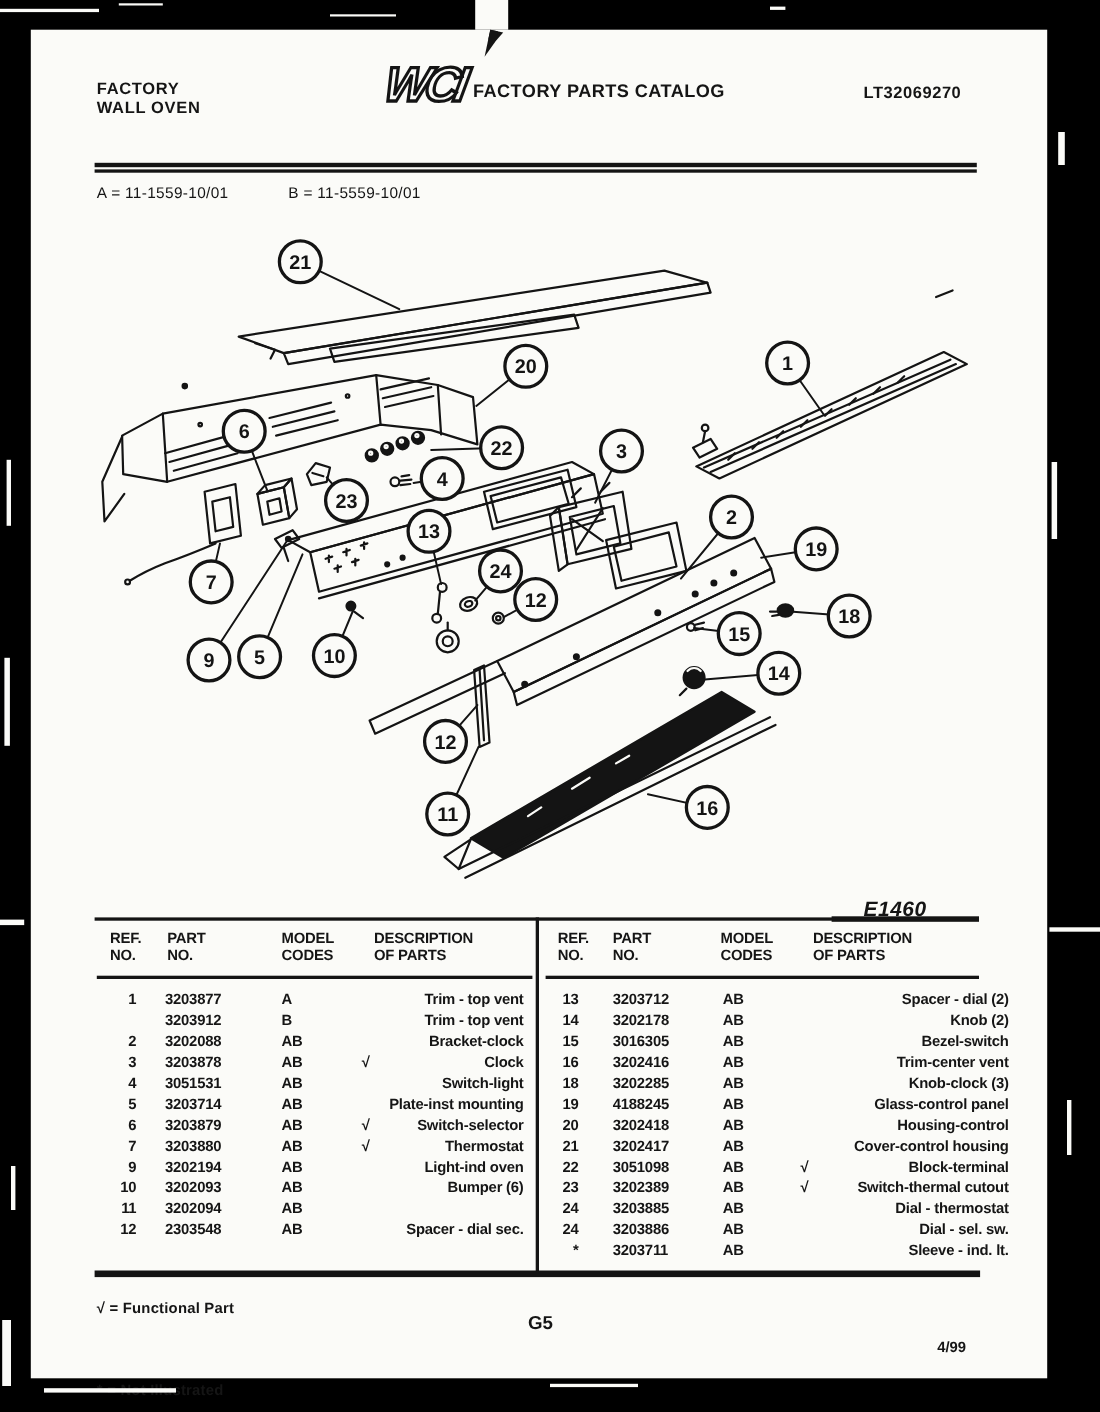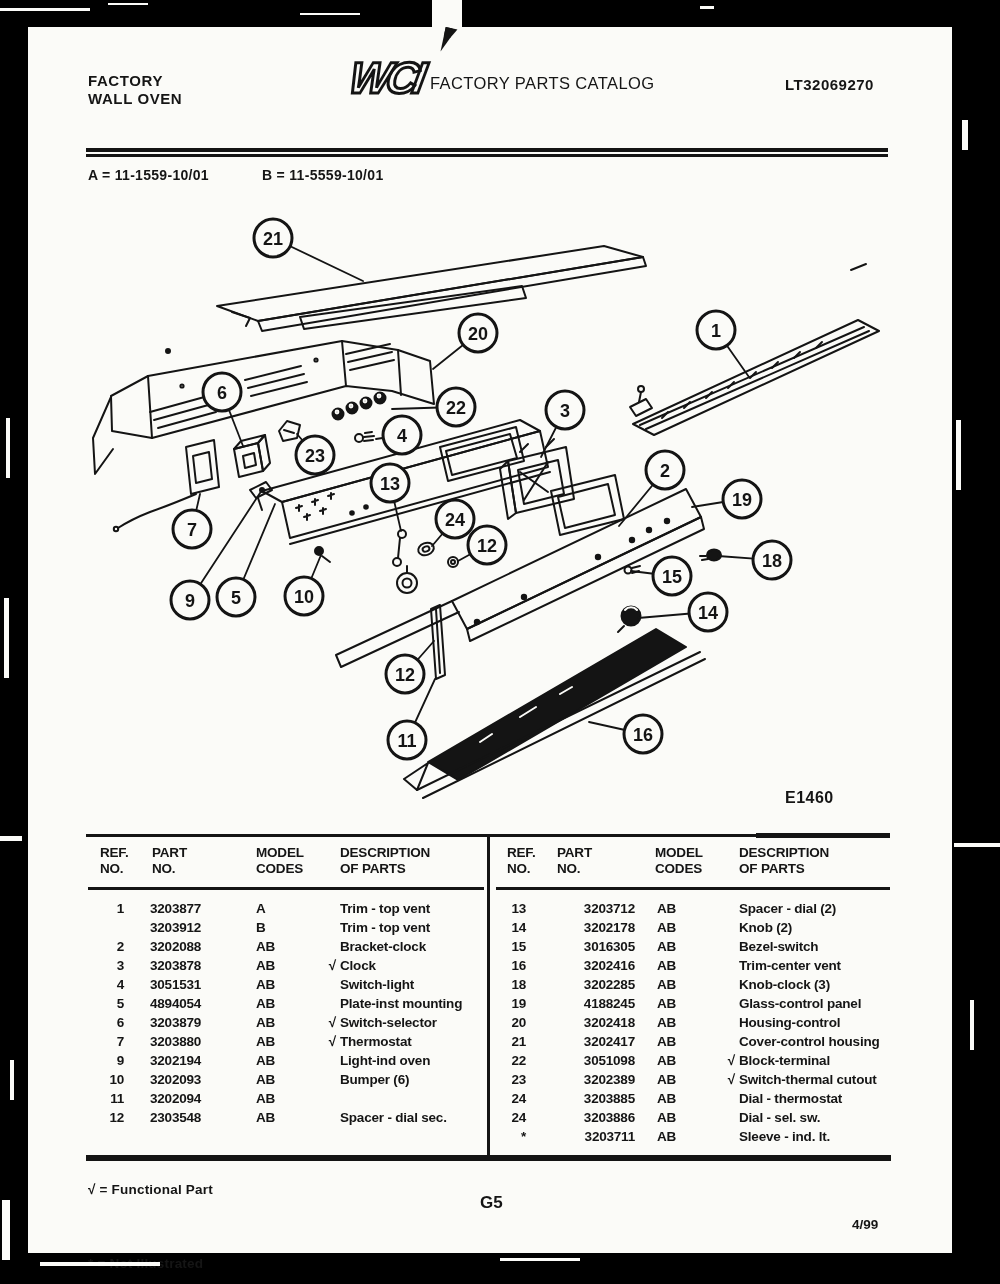--- a/index.html
+++ b/index.html
@@ -4,37 +4,37 @@
 <style>
   html,body{margin:0;padding:0;background:#000;}
   #scan{position:relative;width:1000px;height:1284px;background:#000;overflow:hidden;
         font-family:"Liberation Sans",sans-serif;color:#151515;}
   #page{position:absolute;left:28px;top:27px;width:924px;height:1226px;background:#fbfbf8;}
   .abs{position:absolute;}
   
   .brand{left:60px;top:45px;font-size:15px;font-weight:bold;letter-spacing:.6px;line-height:18px;}
   .logo{left:322px;top:26px;font-size:44px;font-weight:900;font-style:italic;
         color:#fbfbf8;-webkit-text-stroke:3px #141414;letter-spacing:-5px;transform:skewX(-10deg);}
-  .cat-title{left:402px;top:47px;font-size:16.5px;font-weight:normal;letter-spacing:.4px;}
+  .cat-title{left:402px;top:47px;font-size:16.5px;font-weight:bold;letter-spacing:.4px;}
   .pubno{left:757px;top:49px;font-size:15px;font-weight:bold;letter-spacing:.5px;}
   .rule{background:#141414;}
-  .models{top:140px;font-size:14px;font-weight:bold;letter-spacing:.3px;}
+  .models{top:140px;font-size:14px;font-weight:normal;letter-spacing:.3px;}
   
-  .figlabel{left:757px;top:762px;font-size:16px;font-weight:bold;letter-spacing:.5px;}
+  .figlabel{left:757px;top:790px;font-size:19px;font-weight:bold;letter-spacing:.5px;font-style:italic;}
   
   .hcol{position:absolute;font-size:13.5px;font-weight:bold;line-height:16px;letter-spacing:-0.2px;white-space:pre;}
   .t-rows{position:absolute;top:872px;}
   .t-row{display:flex;line-height:19px;font-size:13.5px;font-weight:bold;letter-spacing:-0.2px;}
   .c-ref{width:34px;text-align:right;flex:none;}
   .c-part{margin-left:26px;width:78px;flex:none;}
   .c-model{margin-left:28px;width:36px;flex:none;}
   .c-check{margin-left:28px;width:16px;text-align:right;flex:none;}
-  .c-desc{margin-left:4px;width:136px;flex:none;}
+  .c-desc{margin-left:4px;width:136px;flex:none;text-align:right;}
   .rt .c-ref{width:26px;}
-  .rt .c-part{margin-left:31px;text-align:right;}
+  .rt .c-part{margin-left:31px;}
   .rt .c-model{margin-left:22px;}
   .rt .c-check{margin-left:26px;}
   .rt .c-desc{width:178px;}
   
   .legend{left:60px;font-size:13.5px;font-weight:bold;letter-spacing:.2px;}
   .gpage{left:452px;top:1166px;font-size:17px;font-weight:bold;}
   .datecode{left:824px;top:1190px;font-size:13.5px;font-weight:bold;}
   
   .speck{position:absolute;background:#fbfbf8;}
   .cursor-mark{position:absolute;left:443px;top:28px;width:0;height:0;
@@ -411,21 +411,21 @@
         </div>
         <div class="t-row">
           <span class="c-ref">4</span>
           <span class="c-part">3051531</span>
           <span class="c-model">AB</span>
           <span class="c-check"></span>
           <span class="c-desc">Switch-light</span>
         </div>
         <div class="t-row">
           <span class="c-ref">5</span>
-          <span class="c-part">4894054</span>
+          <span class="c-part">3203714</span>
           <span class="c-model">AB</span>
           <span class="c-check"></span>
           <span class="c-desc">Plate-inst mounting</span>
         </div>
         <div class="t-row">
           <span class="c-ref">6</span>
           <span class="c-part">3203879</span>
           <span class="c-model">AB</span>
           <span class="c-check">√</span>
           <span class="c-desc">Switch-selector</span>

